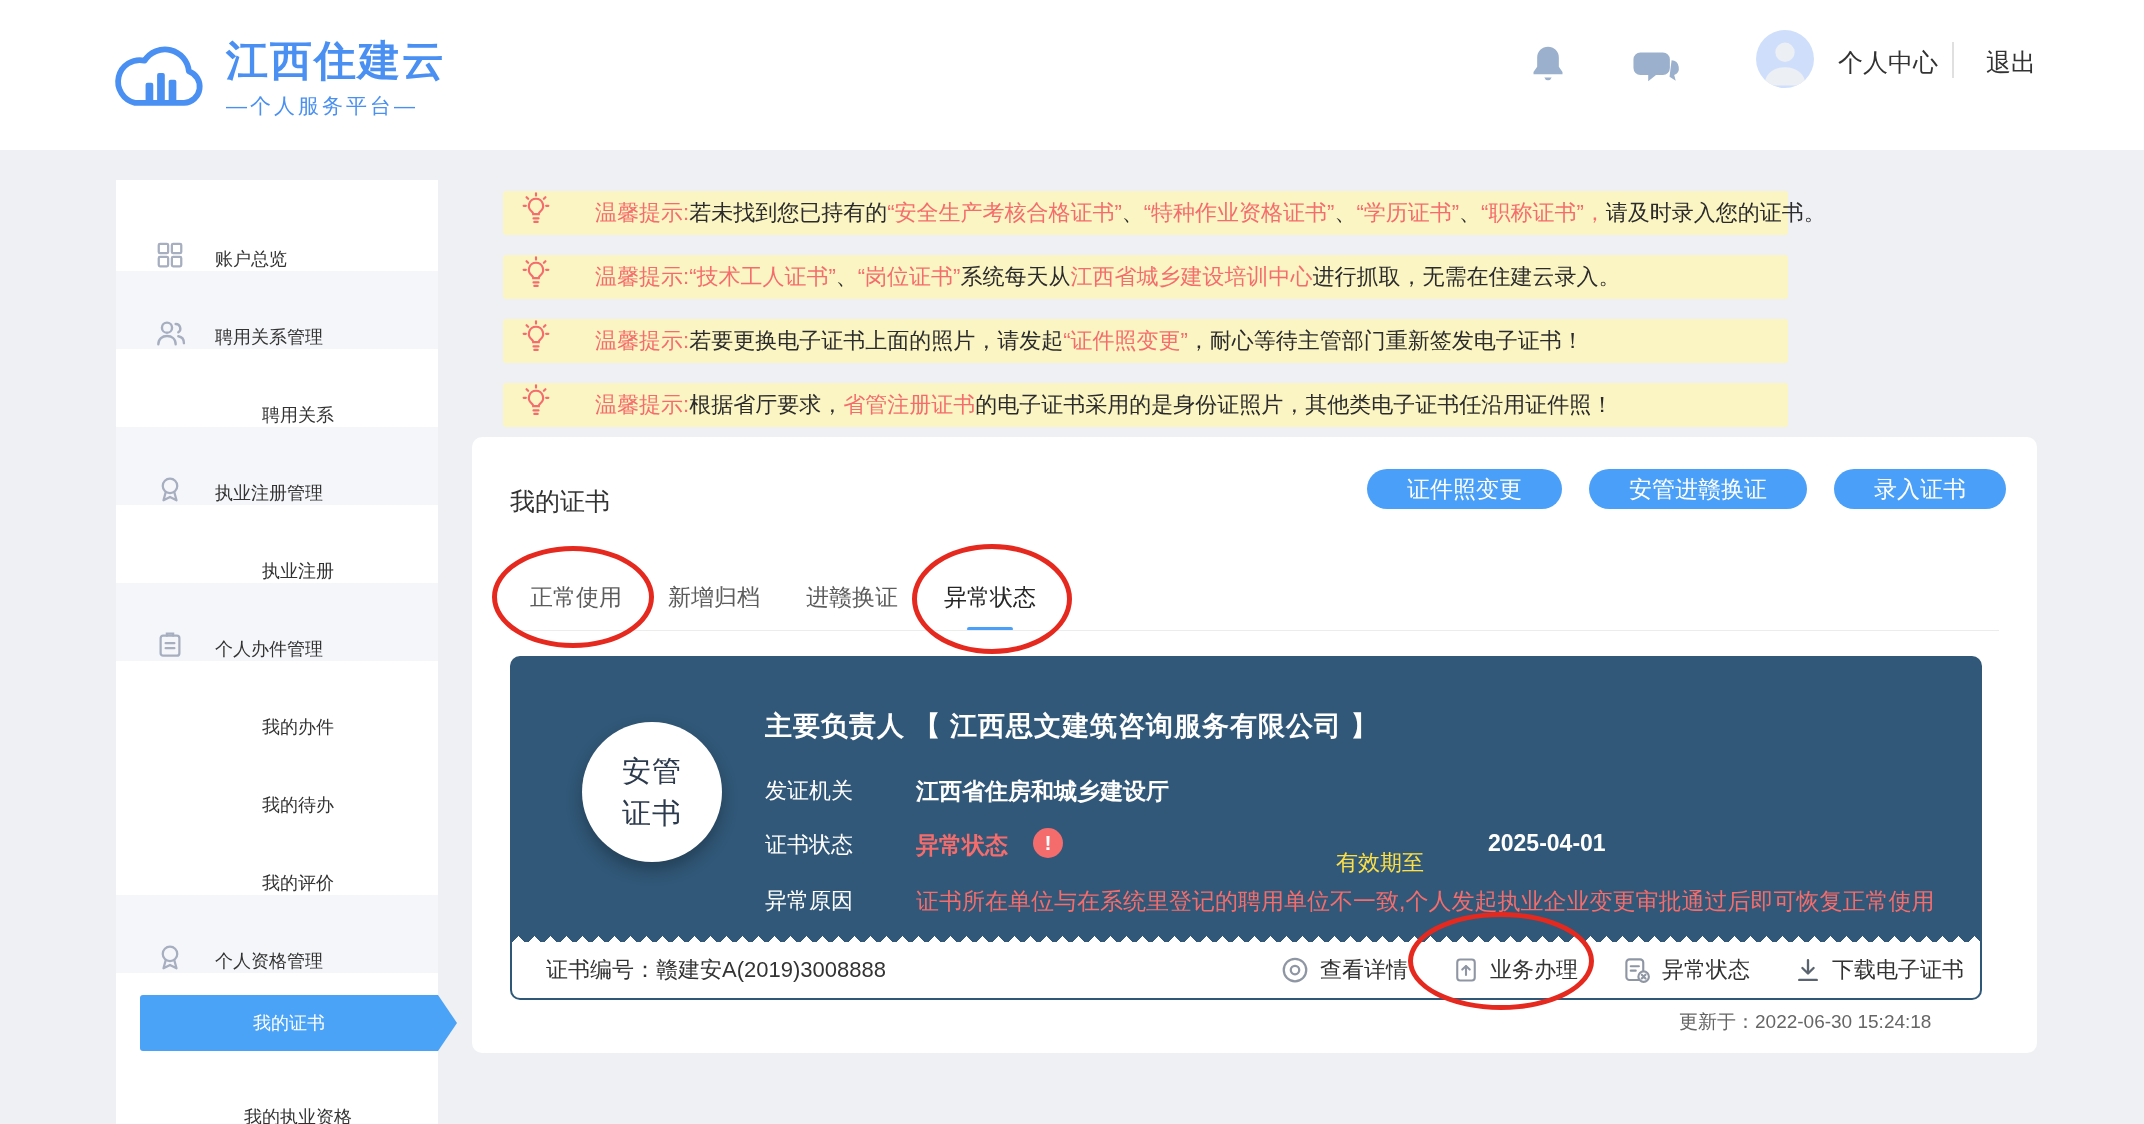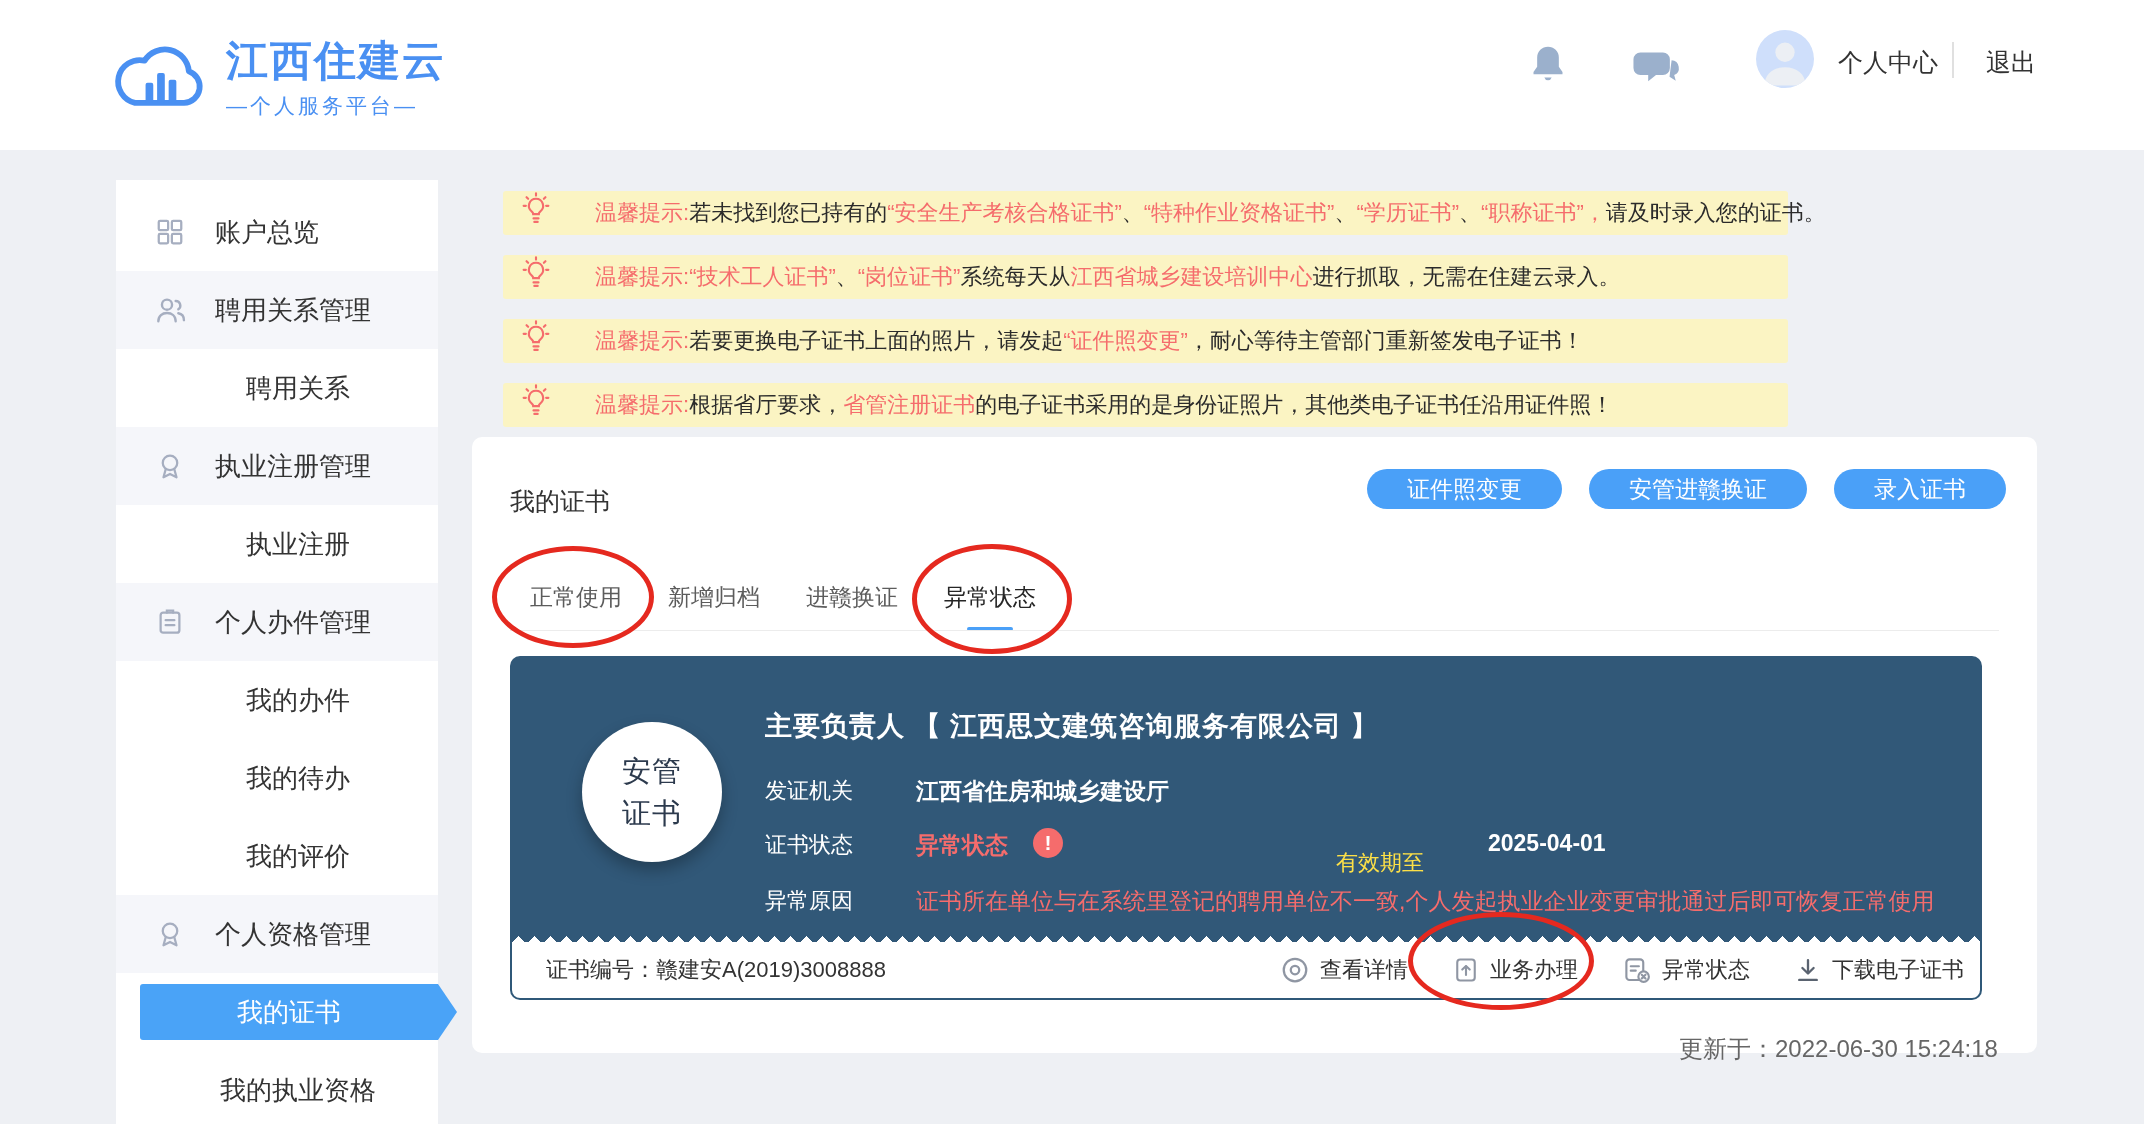--- a/index.html
+++ b/index.html
@@ -20,21 +20,21 @@
   .bell-pos{left:1528px;top:42px;}
   .chat-pos{left:1630px;top:46px;}
   .avatar{position:absolute;left:1756px;top:30px;width:58px;height:58px;border-radius:50%;
     background:#cfdffb;overflow:hidden;}
   .nav-text{position:absolute;top:46px;font-size:25px;color:#333;cursor:pointer;white-space:nowrap;}
   .nav-center{left:1838px;}
   .nav-divider{position:absolute;left:1952px;top:42px;width:2px;height:36px;background:#e0e0e0;}
   .nav-logout{left:1986px;}
   
   .sidebar{position:absolute;left:116px;top:180px;width:322px;height:944px;background:#fff;padding-top:13px;box-sizing:border-box;}
-  .sb-row{height:78px;display:flex;align-items:center;font-size:26px;color:#333;cursor:pointer;}
+  .sb-row{height:78px;display:flex;align-items:flex-end;font-size:18px;color:#333;cursor:pointer;}
   .sb-row.shaded{background:#f5f6fa;}
   .sb-row.group{padding-left:39px;}
   .sb-ico{width:32px;height:32px;margin-right:28px;display:flex;align-items:center;}
   .sb-ico svg{display:block;}
   .sb-row.child{justify-content:center;padding-left:42px;}
   .sb-row.activewrap{padding-left:0;justify-content:flex-start;}
   .active-banner{margin-left:24px;width:298px;height:56px;background:#4aa3f7;color:#fff;
     display:flex;align-items:center;justify-content:center;position:relative;border-radius:3px 0 0 3px;}
   .active-banner::after{content:"";position:absolute;right:-19px;top:0;width:0;height:0;
     border-top:28px solid transparent;border-bottom:28px solid transparent;border-left:19px solid #4aa3f7;}
@@ -77,21 +77,21 @@
   .reason-value{position:absolute;left:151px;top:0;font-size:23px;color:#f56c6c;white-space:nowrap;}
   .zigzag{height:12px;background-color:#fff;
     background-image:linear-gradient(135deg,#315878 50%,transparent 50%),linear-gradient(225deg,#315878 50%,transparent 50%);
     background-size:16px 12px;background-repeat:repeat-x;background-position:0 0;}
   .cert-footer{height:58px;background:#fff;border:2px solid #2f5878;border-top:none;border-radius:0 0 10px 10px;
     display:flex;align-items:center;padding:0 16px 0 34px;box-sizing:border-box;font-size:22px;color:#333;}
   .cert-number{white-space:nowrap;}
   .cert-actions{margin-left:auto;display:flex;gap:44px;align-items:center;}
   .caction{display:flex;align-items:center;gap:10px;cursor:pointer;white-space:nowrap;}
   .caction svg{display:block;}
-  .updated{position:absolute;left:1207px;top:596px;font-size:24px;color:#666;}
+  .updated{position:absolute;left:1207px;top:572px;font-size:19px;color:#666;}
   
   .annot{position:absolute;border:5px solid #e5291f;border-radius:50%;z-index:20;pointer-events:none;background:transparent;}
   .a1{left:492px;top:546px;width:152px;height:92px;}
   .a2{left:912px;top:544px;width:150px;height:100px;}
   .a3{left:1408px;top:912px;width:176px;height:88px;}
 </style>
 </head>
 <body>
 
 <div class="header">

